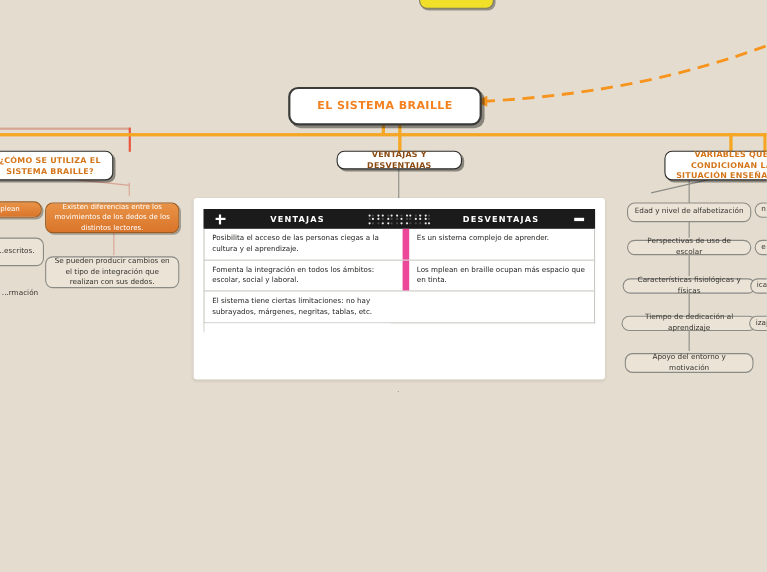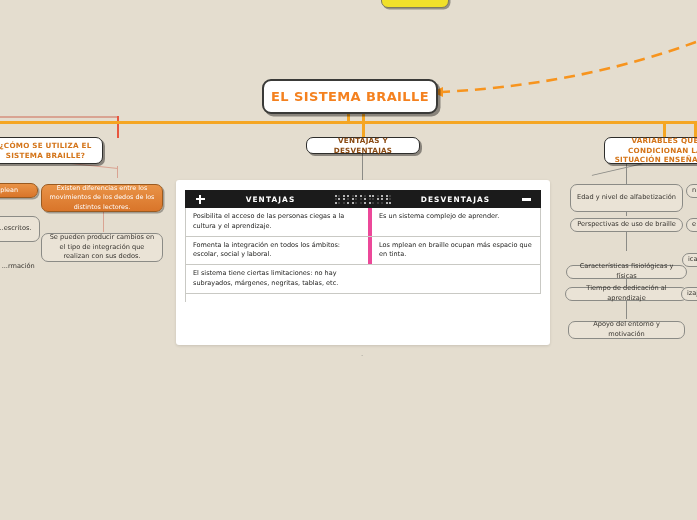--- a/index.html
+++ b/index.html
@@ -48,21 +48,21 @@
     width: 172px; height: 31px;
     background: #ffffff;
     border: 2px solid #3a3a38;
     border-radius: 9px;
     box-shadow: 2.5px 2.5px 0 rgba(0,0,0,.4);
     display: flex; align-items: center; justify-content: center;
   }
   .title-box span {
     color: #f4811f;
     font-weight: bold;
-    font-size: 13px;
+    font-size: 10px;
     letter-spacing: .4px;
     white-space: nowrap;
   }
 
   
   .l1 {
     position: absolute;
     background: #ffffff;
     border: 1.6px solid #2d2d2b;
     border-radius: 7px;
@@ -160,21 +160,21 @@
     border-right: 1px solid #c9c9c4;
     border-bottom: 1px solid #c9c9c4;
   }
   .tcell {
     font-size: 6.5px;
     color: #1d1d1b;
     line-height: 1.5;
     padding: 4px 6px 4px 7px;
     box-sizing: border-box;
   }
-  .tcell.left  { width: 187px; border-right: 4px solid #ec4899; }
+  .tcell.left  { width: 187px; border-right: 6px solid #ec4899; }
   .tcell.right { width: 169px; }
   .tcell.right.empty { border-left: none; }
   .trow.last .tcell.right { border: none; background: #ffffff; }
   .trow.last { border-right: none; border-bottom: none; }
   .trow.last .tcell.left { border-bottom: 1px solid #c9c9c4; border-right: 1px solid #c9c9c4; }
 
   .panel-dot {
     position: absolute;
     left: 361px; top: 350px;
     font-size: 7px; color: #8b8b86;
@@ -247,27 +247,27 @@
   </div>
 
   <div class="node orange" style="left:41px; top:184px; width:122px; height:28px; font-size:6.4px;">
     <span>Existen diferencias entre los movimientos de los dedos de los distintos lectores.</span>
   </div>
 
   <div class="node" style="left:41px; top:233px; width:122px; height:29px;">
     <span>Se pueden producir cambios en el tipo de integración que realizan con sus dedos.</span>
   </div>
 
-  <div class="node" style="left:570px; top:184px; width:113px; height:28px;">
+  <div class="node" style="left:570px; top:184px; width:113px; height:18px;">
     <span>Edad y nivel de alfabetización</span>
   </div>
   <div class="node" style="left:570px; top:218px; width:113px; height:14px;">
-    <span>Perspectivas de uso de braille</span>
-  </div>
-  <div class="node" style="left:566px; top:265px; width:121px; height:14px;">
+    <span>Perspectivas de uso de escolar</span>
+  </div>
+  <div class="node" style="left:566px; top:253px; width:121px; height:14px;">
     <span>Características fisiológicas y físicas</span>
   </div>
   <div class="node" style="left:565px; top:287px; width:123px; height:14px;">
     <span>Tiempo de dedicación al aprendizaje</span>
   </div>
   <div class="node" style="left:568px; top:321px; width:117px; height:18px;">
     <span>Apoyo del entorno y motivación</span>
   </div>
 
   <div class="node" style="left:686px; top:184px; width:28px; height:14px; justify-content:flex-start;">

